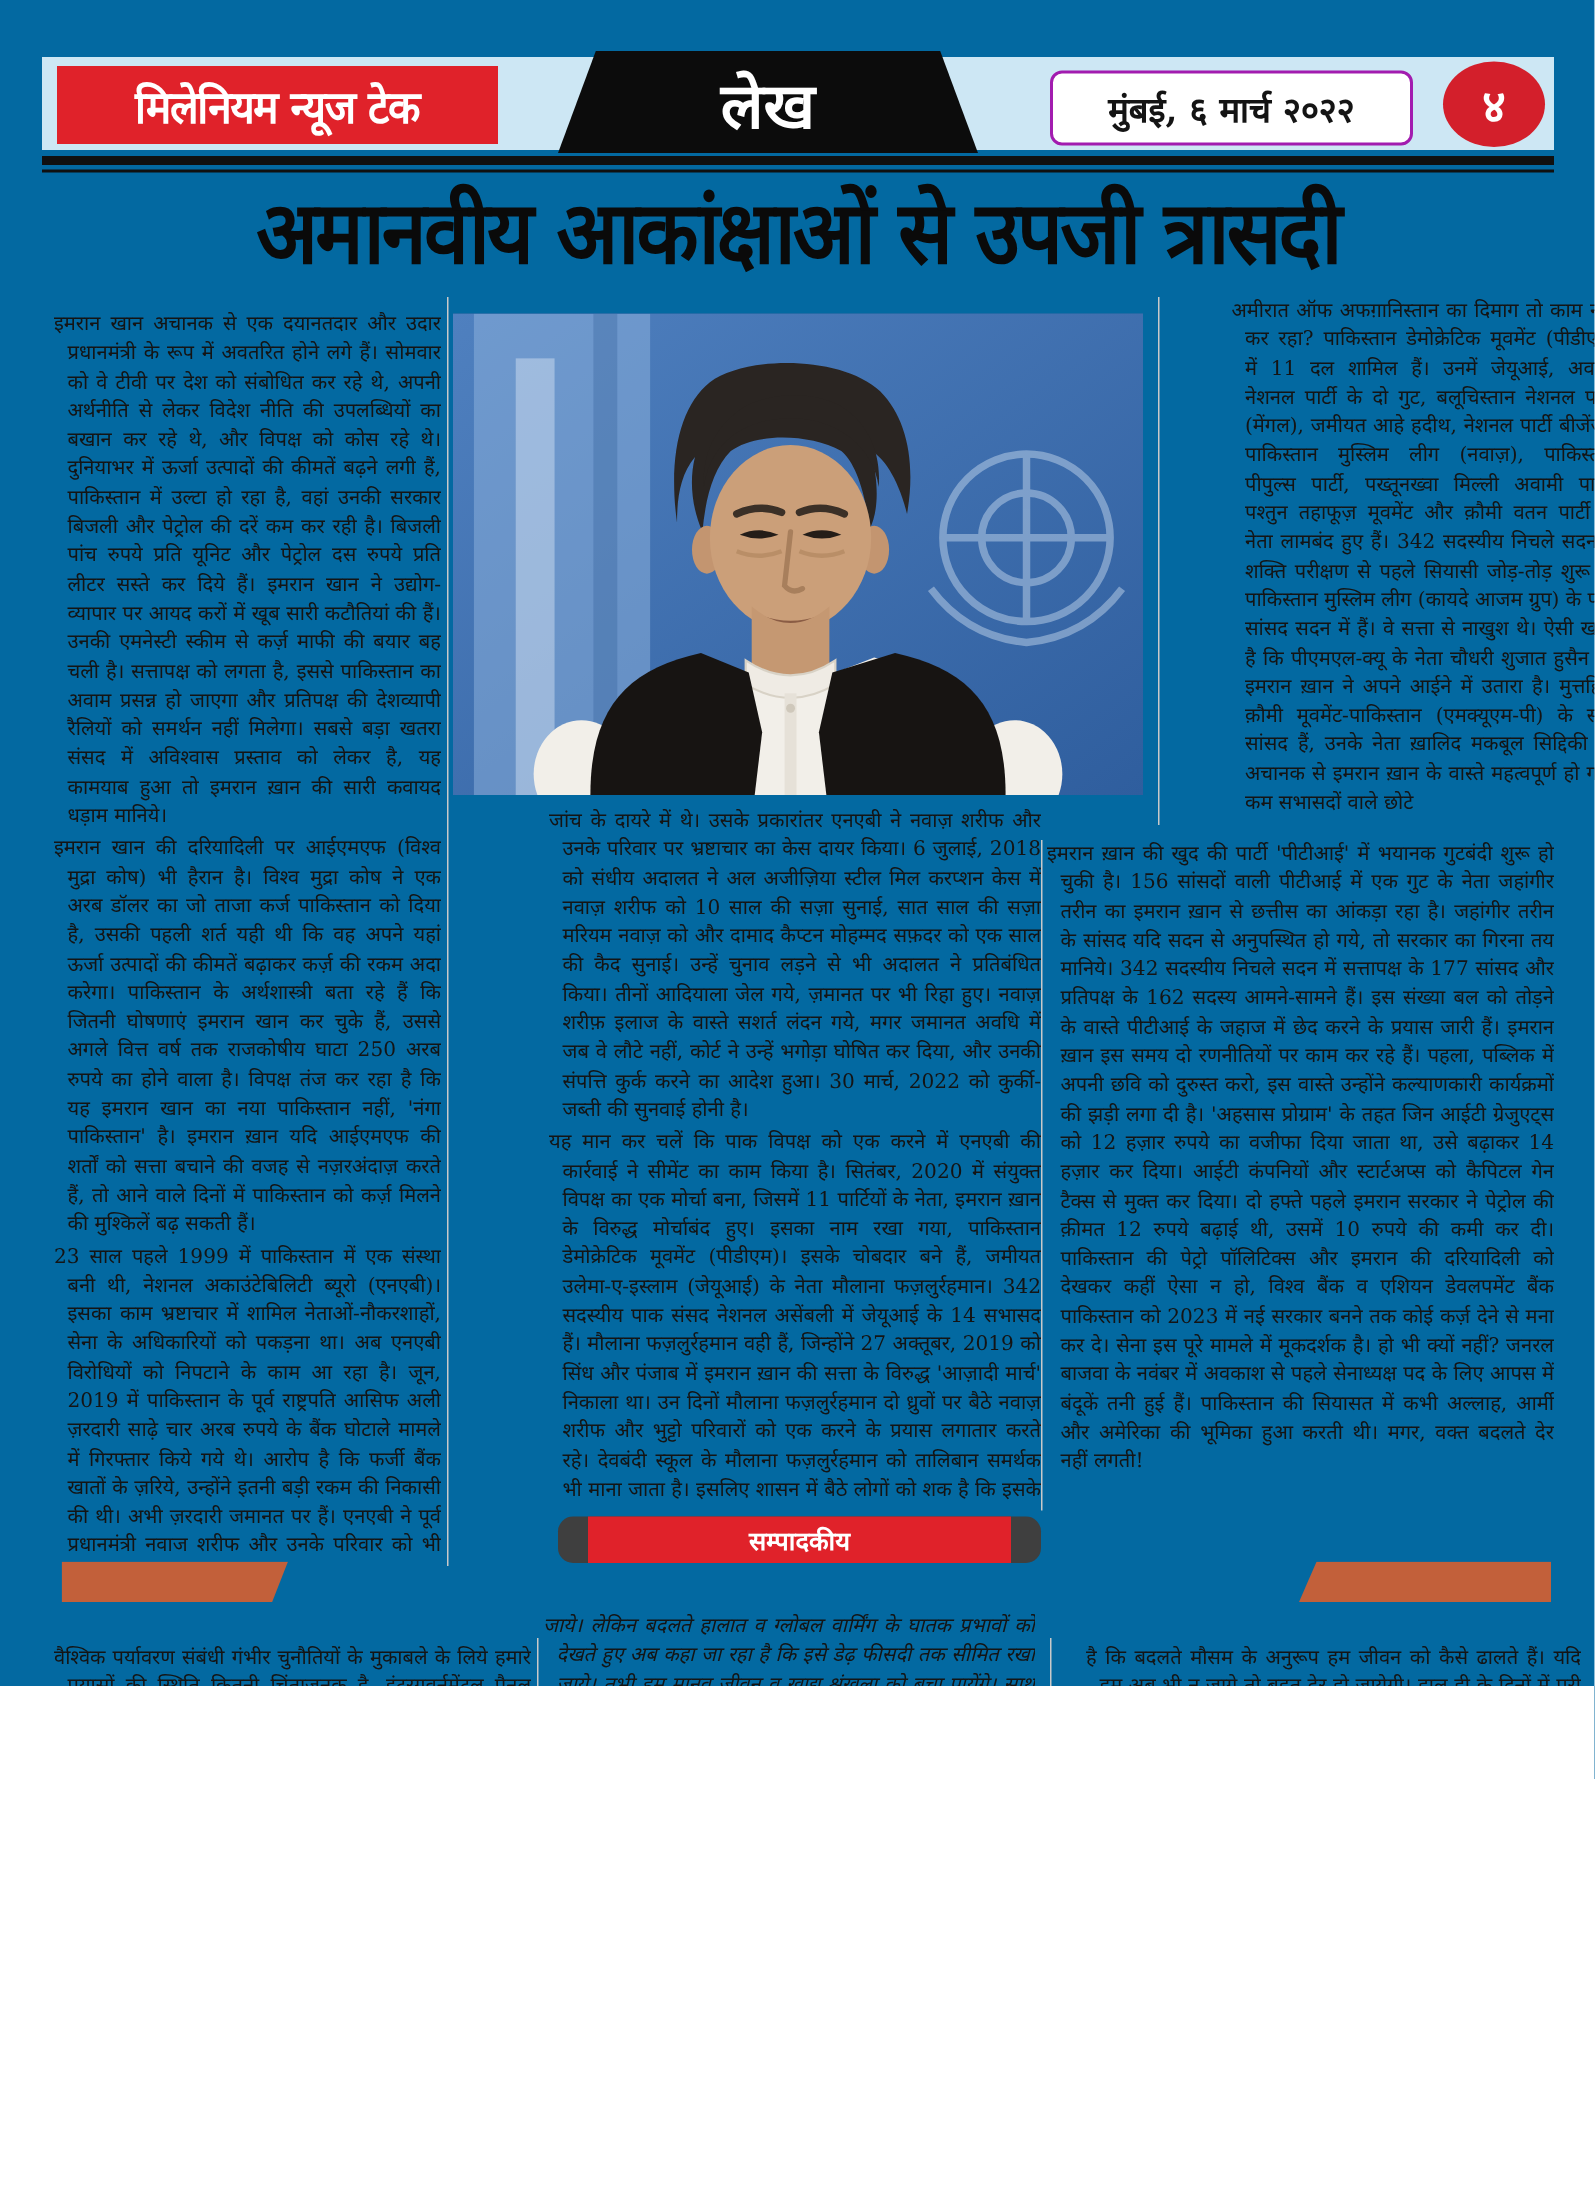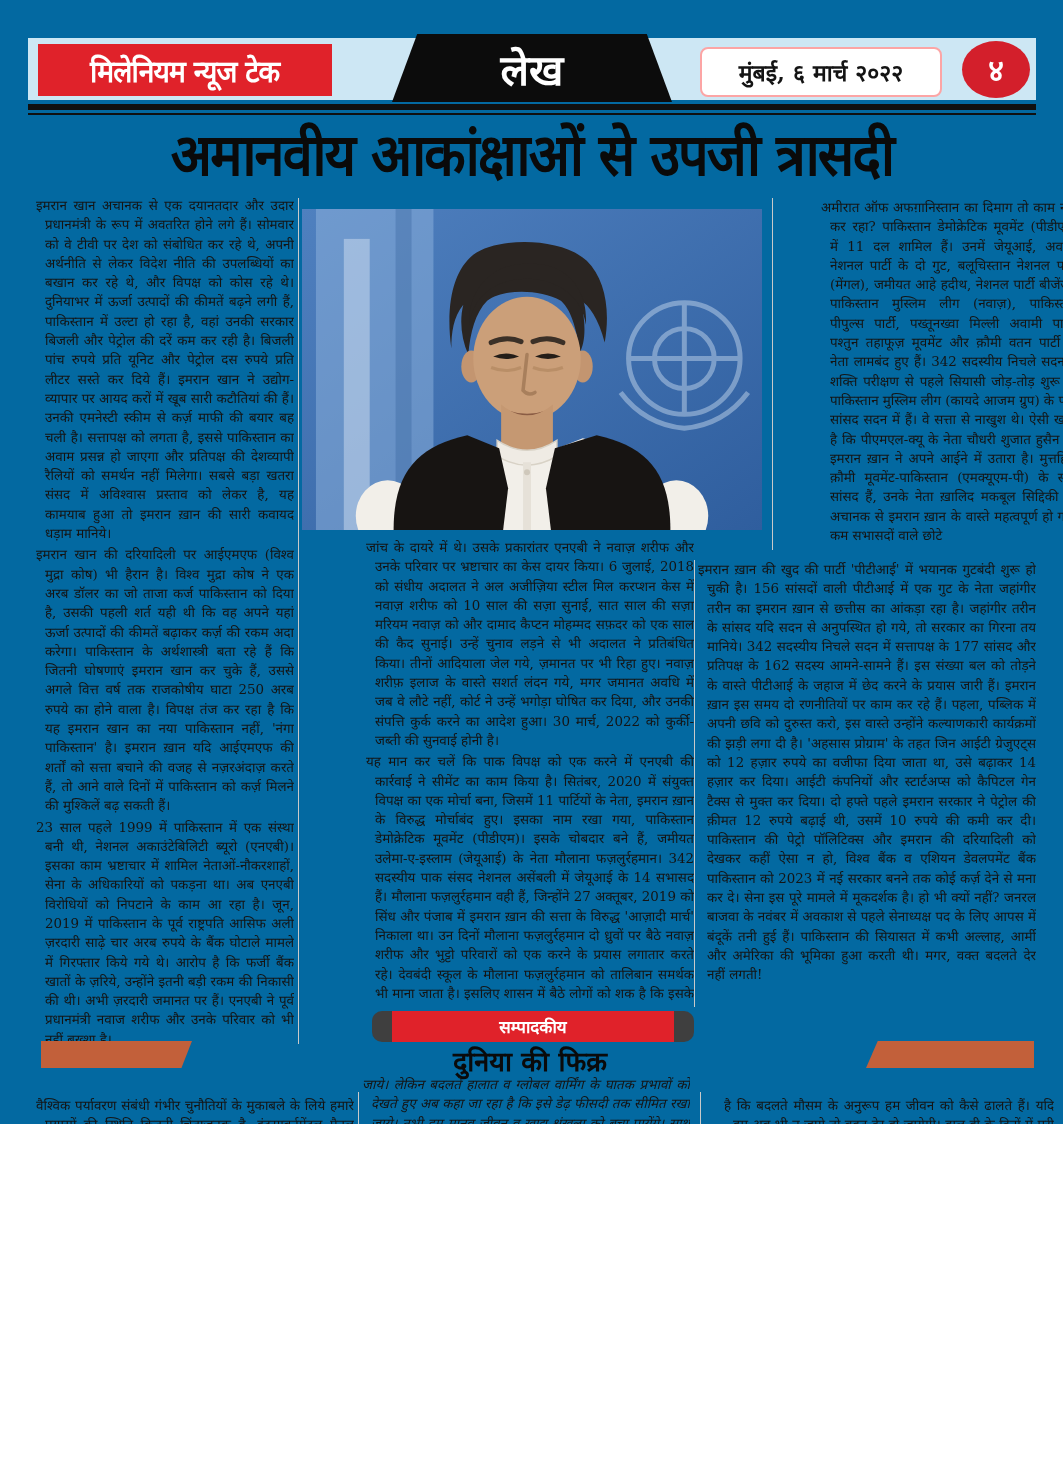--- a/index.html
+++ b/index.html
@@ -5,40 +5,40 @@
   html,body{margin:0;padding:0;background:#ffffff;}
   .page{position:relative;width:1063px;height:1124px;background:#0369a1;overflow:hidden;
         font-family:"DejaVu Serif","DejaVu Sans","Liberation Serif",serif;color:#141414;}
   .abs{position:absolute;}
 
   
   .hdr-strip{left:28px;top:38px;width:1008px;height:62px;background:#cde7f4;}
   .masthead{left:38px;top:44px;width:294px;height:52px;background:#e0222a;display:flex;align-items:center;justify-content:center;}
   .masthead span{color:#fff;font-weight:800;font-size:30px;letter-spacing:-1px;transform:scaleX(.94);white-space:nowrap;
         font-family:"DejaVu Sans","Liberation Sans",sans-serif;}
-  .section-tab{left:392px;top:34px;width:280px;height:68px;background:#0c0c0c;
+  .section-tab{left:372px;top:34px;width:280px;height:68px;background:#0c0c0c;
         clip-path:polygon(9% 0,91% 0,100% 100%,0 100%);display:flex;align-items:center;justify-content:center;}
   .section-tab span{color:#fff;font-weight:800;font-size:42px;font-family:"DejaVu Sans","Liberation Sans",sans-serif;}
-  .date-box{left:700px;top:47px;width:238px;height:46px;background:#fff;border:2px solid #fca5a5;border-radius:8px;
+  .date-box{left:700px;top:47px;width:238px;height:46px;background:#fff;border:2px solid #a21caf;border-radius:8px;
         display:flex;align-items:center;justify-content:center;font-weight:700;font-size:23px;white-space:nowrap;}
   .page-circle{left:962px;top:41px;width:68px;height:57px;background:#d31f2b;border-radius:50%;
         display:flex;align-items:center;justify-content:center;color:#fff;font-weight:800;font-size:30px;
         font-family:"DejaVu Sans","Liberation Sans",sans-serif;}
   .rule-a{left:28px;top:104px;width:1008px;height:6px;background:#101010;}
   .rule-b{left:28px;top:113px;width:1008px;height:2px;background:#101010;}
 
   
   .headline{left:30px;top:116px;width:1004px;height:80px;text-align:center;font-weight:900;font-size:58px;line-height:78px;
         letter-spacing:-2px;color:#0a0a0a;transform:scaleX(.93);transform-origin:center;white-space:nowrap;
         font-family:"DejaVu Sans","Liberation Sans",sans-serif;}
 
   
   .col{position:absolute;text-align:justify;font-size:13.4px;line-height:1.44;overflow:hidden;}
   .col p{margin:0 0 2px 0;padding-left:9px;text-indent:-9px;}
-  .c-left{left:36px;top:196px;width:258px;height:846px;}
+  .c-left{left:36px;top:207px;width:258px;height:846px;}
   .c-mid{left:366px;top:538px;width:328px;height:466px;}
   .c-rtop{left:821px;top:198px;width:257px;height:358px;}
   .c-rbot{left:698px;top:560px;width:338px;height:474px;}
   .b-left{left:36px;top:1096px;width:318px;height:338px;}
   .b-mid{left:362px;top:1075px;width:328px;height:359px;font-style:italic;}
   .b-right{left:724px;top:1096px;width:330px;height:338px;}
 
   .vrule{position:absolute;width:1px;background:#c9c9c9;}
 
   
@@ -157,21 +157,20 @@
   </div>
 
   <div class="bar bar-left"></div>
   <div class="bar bar-right"></div>
 
   <div class="abs kicker-wrap">
     <div class="kicker-red">
       <span>सम्पादकीय</span>
     </div>
   </div>
-  <div class="abs ed-title">दुनिया की फिक्र</div>
 
   <div class="col b-left">
     <p>वैश्विक पर्यावरण संबंधी गंभीर चुनौतियों के मुकाबले के लिये हमारे प्रयासों की स्थिति कितनी चिंताजनक है, इंटरगवर्नमेंटल पैनल ऑन क्लाइमेट चेंज यानी आईपीसीसी की हालिया रिपोर्ट उसे उजागर करती है। दरअसल, संस्थान के छठे आकलन की दूसरी रिपोर्ट पर्यावरणीय चिंताओं का सटीकता के साथ खुलासा करती है, जो हाल के दिनों में लगातार विस्तार पा रही है। यह रिपोर्ट खुलासा करती है कि पूरी दुनिया के सामने मौजूदा ग्लोबल वार्मिंग से मुकाबले के लिये किये जा रहे प्रयास वक्त की कसौटी पर खरे नहीं उतर रहे हैं। ऐसा प्रतीत होता है कि क्लाइमेट चेंज के मद्देनजर जो कदम वैश्विक स्तर पर उठाये जाने चाहिए थे, वे नहीं उठाये जा रहे हैं। वास्तव में यह जितनी बड़ी चुनौती है, उसके मुकाबले हमारे प्रयास नाकाफी हैं। हमें यह नहीं भूलना चाहिए कि ग्लोबल वार्मिंग की चुनौती के मुकाबले के लिये दुनिया में जो वैचारिक साम्य बना है, उसमें आईपीसीसी के अनुमानों व संस्तुतियों की भी महत्वपूर्ण भूमिका रही है, जिसकी भावभूमि पर पेरिस जलवायु समझौते जैसी महत्वपूर्ण पहल हो सकी है। आईपीसीसी के आकलन से ही यह बात स्पष्ट हुई है कि बदलते वक्त के साथ चुनौती और जटिल होती जा रही है। पहले कहा जा रहा था कि इंडस्ट्रियल क्रांति से पूर्व की स्थिति के मुकाबले तापमान वृद्धि को दो फीसदी तक ही सीमित किया</p>
   </div>
   <div class="col b-mid">
     <p>जाये। लेकिन बदलते हालात व ग्लोबल वार्मिंग के घातक प्रभावों को देखते हुए अब कहा जा रहा है कि इसे डेढ़ फीसदी तक सीमित रखा जाये। तभी हम मानव जीवन व खाद्य शृंखला को बचा पायेंगे। साथ ही निष्कर्ष यह भी है कि जिस गति से हमें इस चुनौती के मुकाबले के लिये कदम उठाने चाहिए थे, वह बहुत धीमी है, जिसके चलते जलवायु परिवर्तन के प्रभावों को कम करने में बड़ी कामयाबी मिलना संदिग्ध नजर आता है। ऐसे में खेती व उद्योग जगत को नयी चुनौतियों के अनुरूप ढालना होगा। उसके अनुरूप ही नीतियां तैयार करनी होंगी हालांकि, करीब दो साल की कोरोना महामारी की मार ने ग्लोबल वार्मिंग के घातक प्रभाव के खिलाफ लड़ाई को कमजोर किया है क्योंकि इस संकट में पहली प्राथमिकता लोगों को महामारी से बचाने की थी। इसके बावजूद कई विकसित देशों में ऐसी फसल उगाने के लिये शोध-अनुसंधान किये जा रहे हैं, जिससे उन किस्मों का पता लगाया जा सके जो कम पानी, अतिवृष्टि और उच्च तापमान से कम प्रभावित होती हैं। निस्संदेह, क्लाइमेट चेंज के प्रभावों के चलते पूरी दुनिया में खाद्य शृंखला के टूटने का खतरा पैदा हो गया है। खाद्यान्न की पैदावार में गिरावट आ रही है, जिसके चलते जीवन रक्षा के लिये बड़े पैमाने पर पलायन का खतरा पैदा हो गया है। सही मायनों में अब इस बात पर जोर देने की जरूरत</p>
   </div>
   <div class="col b-right">
     <p>है कि बदलते मौसम के अनुरूप हम जीवन को कैसे ढालते हैं। यदि हम अब भी न जागे तो बहुत देर हो जायेगी। हाल ही के दिनों में पूरी दुनिया में अतिवृष्टि, अनावृष्टि, सूखे, बाढ़ व तूफानों की आवृत्ति बढ़ी है, जिसके चलते बड़े आसन्न संकट की आहट महसूस की जा रही है। इसका नकारात्मक असर फसलों की पैदावार पर निश्चित रूप से पड़ेगा। ऐसे में जलवायु परिवर्तन के दुष्प्रभावों को कम करने के लिये नई जीवनशैली विकसित करने की जरूरत होगी। यदि ऐसा नहीं किया गया तो हमें इसकी बड़ी क़ीमत चुकानी होगी। सही मायनों में आईपीसीसी की हालिया रिपोर्ट हमारी आंख खोलने वाली है जो बताती है कि वक्त आ गया है कि हम ग्लोबल वार्मिंग के दुष्प्रभावों को कम करने के लिये इसके अनुरूप जीवन ढालने की तरफ बढ़ें। यह समस्या का वैज्ञानिक आधार पर विश्लेषण करने की जरूरत भी बताती है। इसके साथ ही पर्यावरण प्रदूषण जैसी समस्याओं के प्रति भी हमें गंभीर होने की जरूरत है; जिसके चलते हर साल लाखों जानें चली जाती हैं, जिसके मूल में लगातार बिगड़ते पर्यावरण की भी बड़ी भूमिका है। सीएसई की नई रिपोर्ट बताती है कि पिछले दो दशक में हवा में सूक्ष्म कणों की वजह से होने वाली मौतों की संख्या ढाई गुना हुई है जो हमारी चिंता का विषय होना चाहिए।</p>
   </div>

